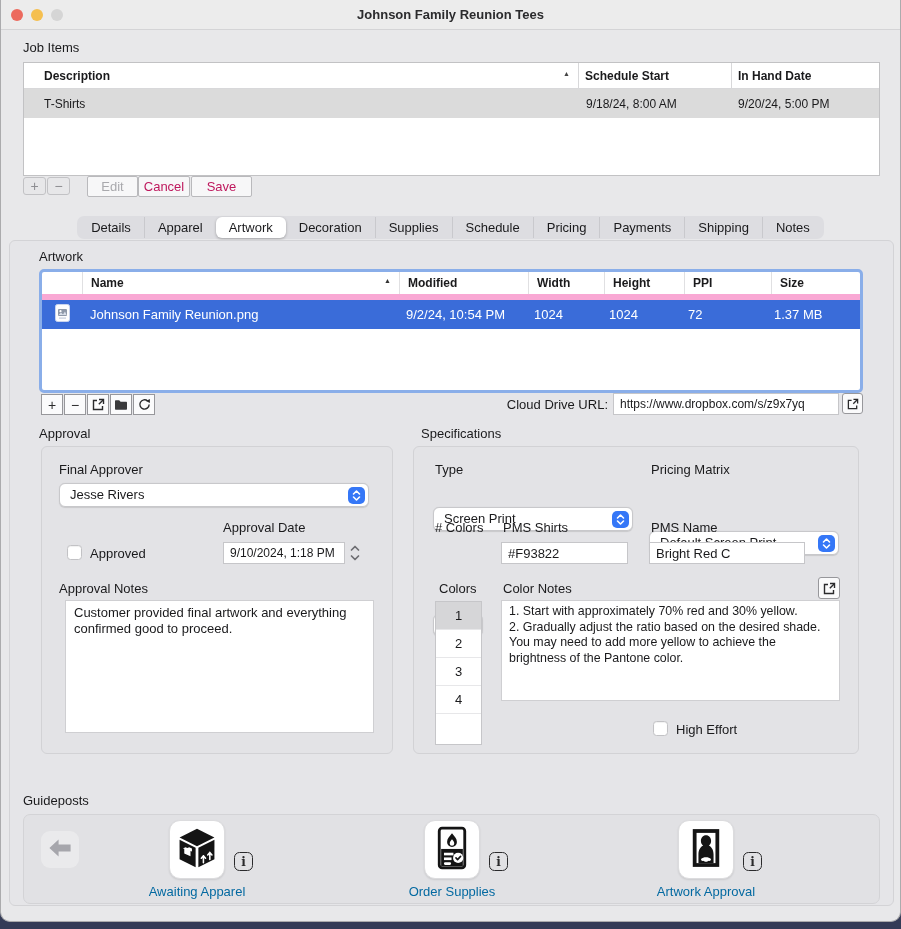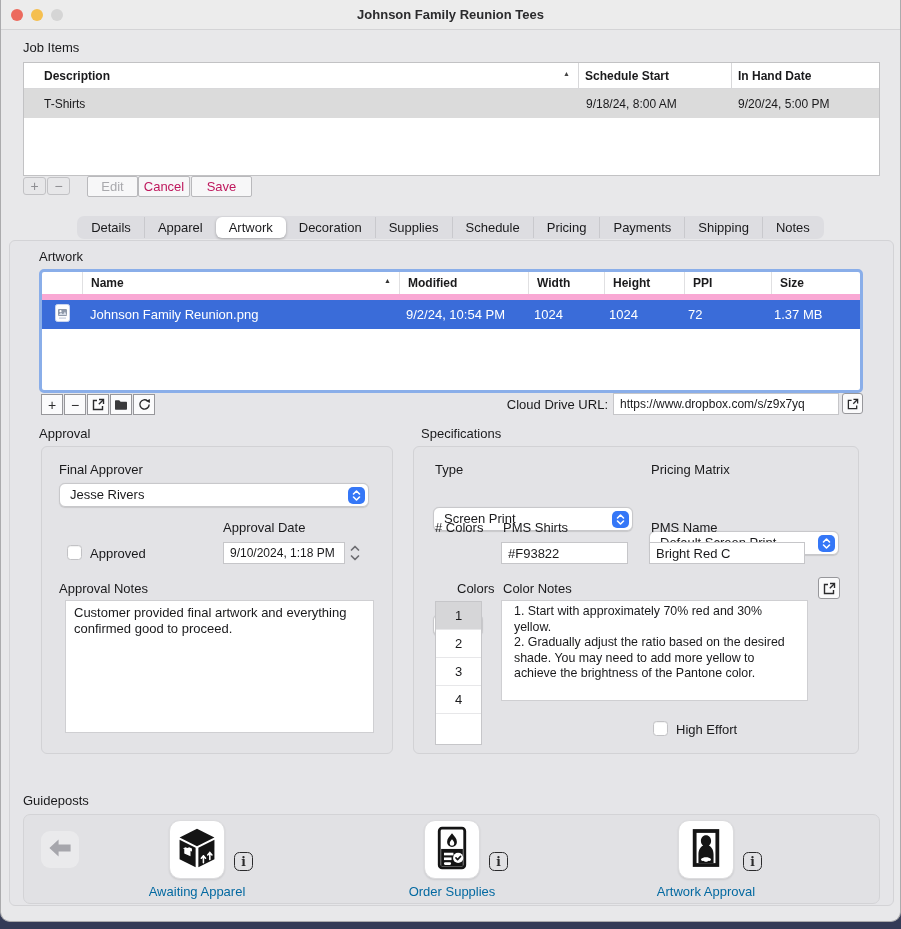--- a/index.html
+++ b/index.html
@@ -283,37 +283,37 @@
         </svg>
     </span>
   </div>
 
   <div class="abs sec-label" style="left:502px;top:520px;">PMS Shirts</div>
   <div class="abs field field13" style="left:500px;top:542px;width:127px;height:22px;">#F93822</div>
 
   <div class="abs sec-label" style="left:650px;top:520px;">PMS Name</div>
   <div class="abs field field13" style="left:648px;top:542px;width:156px;height:22px;">Bright Red C</div>
 
-  <div class="abs sec-label" style="left:456px;top:581px;">Colors</div>
+  <div class="abs sec-label" style="left:438px;top:581px;">Colors</div>
   <div class="abs" id="colors-list" style="left:434px;top:601px;width:47px;height:144px;">
     <div class="clr-item selected">1</div>
     <div class="clr-item">2</div>
     <div class="clr-item">3</div>
     <div class="clr-item">4</div>
   </div>
 
   <div class="abs sec-label" style="left:502px;top:581px;">Color Notes</div>
   <div class="abs sq-btn" style="left:817px;top:577px;">
     <svg width="13" height="13" viewBox="0 0 13 13">
         <path d="M5 2.5H1.5v9H10.5V8" fill="none" stroke="#2A2A2C" stroke-width="1.4"></path>
         <path d="M7 1.5h4.5V6" fill="none" stroke="#2A2A2C" stroke-width="1.4"></path>
         <path d="M11.3 1.7L6.8 6.2" stroke="#2A2A2C" stroke-width="1.4"></path>
       </svg>
   </div>
-  <div class="abs notes" style="left:500px;top:600px;width:307px;height:101px;font-size:12.4px;padding:3px 12px;">1. Start with approximately 70% red and 30% yellow.
+  <div class="abs notes" style="left:500px;top:600px;width:339px;height:101px;font-size:12.4px;padding:3px 7px;">1. Start with approximately 70% red and 30% yellow.
 2. Gradually adjust the ratio based on the desired shade. You may need to add more yellow to achieve the brightness of the Pantone color.</div>
 
   <div class="abs checkbox" style="left:652px;top:721px;"></div>
   <div class="abs sec-label" style="left:675px;top:722px;">High Effort</div>
 
   <div class="abs sec-label" style="left:22px;top:793px;">Guideposts</div>
   <div class="abs" id="guide-box"></div>
 
   <div class="abs" id="back-btn">
     <span>

